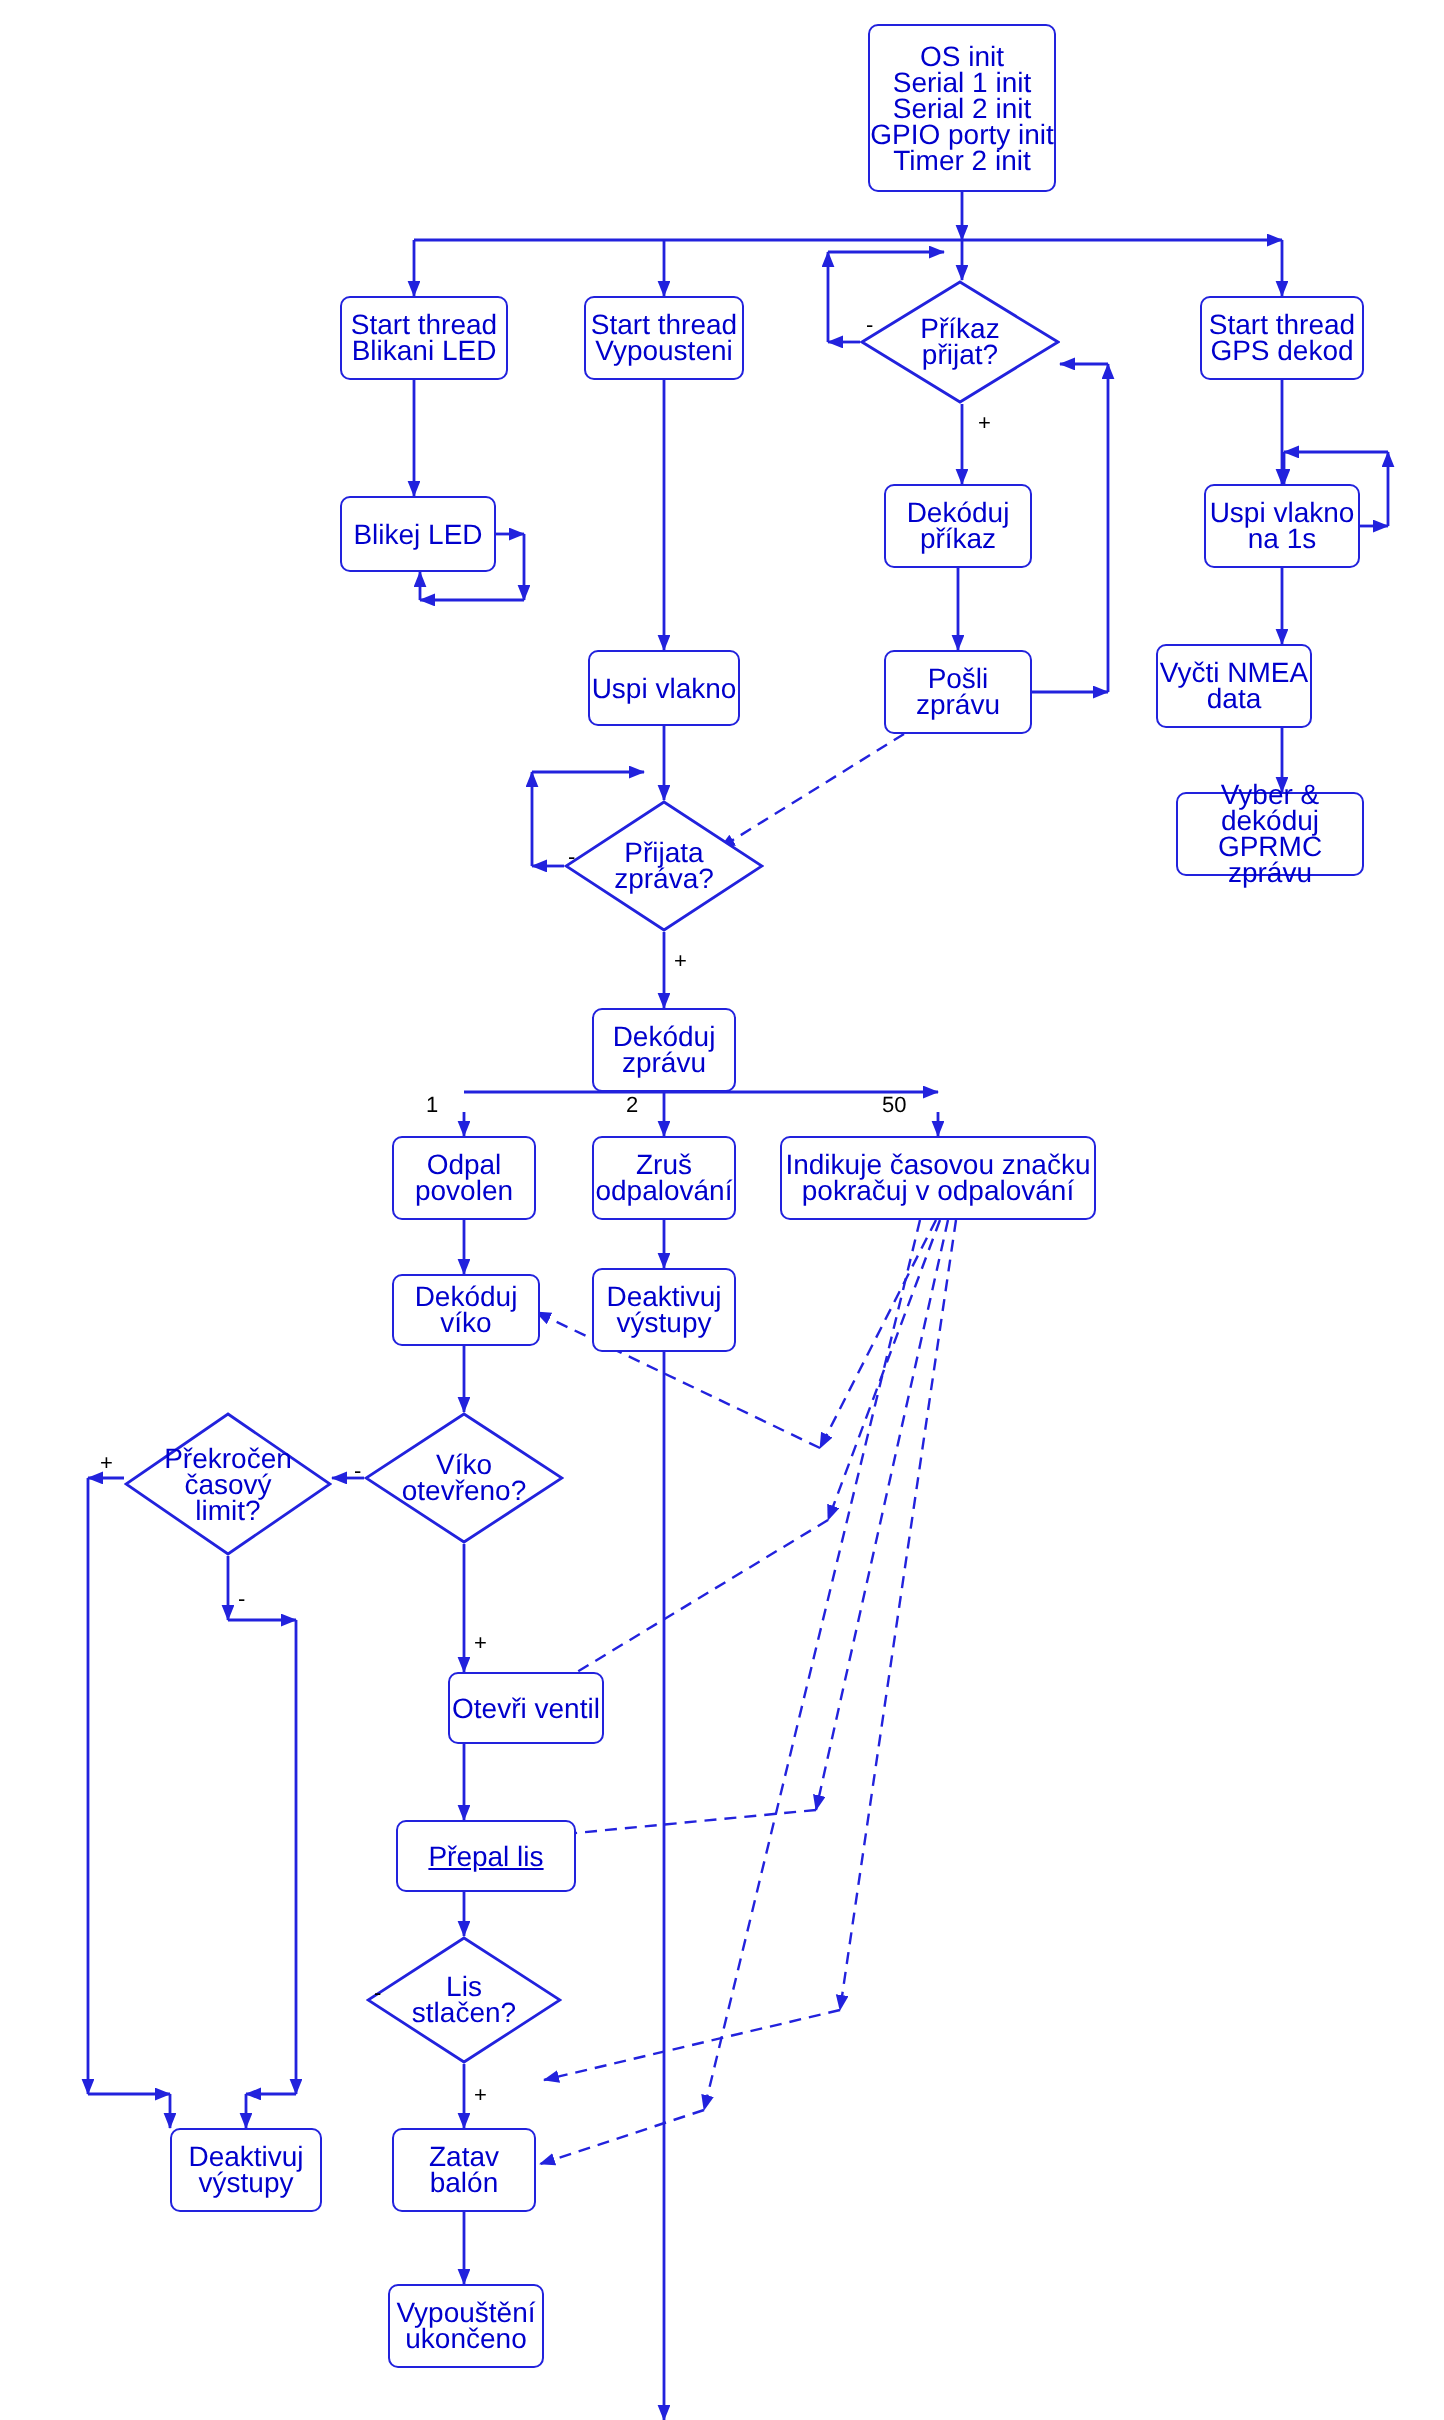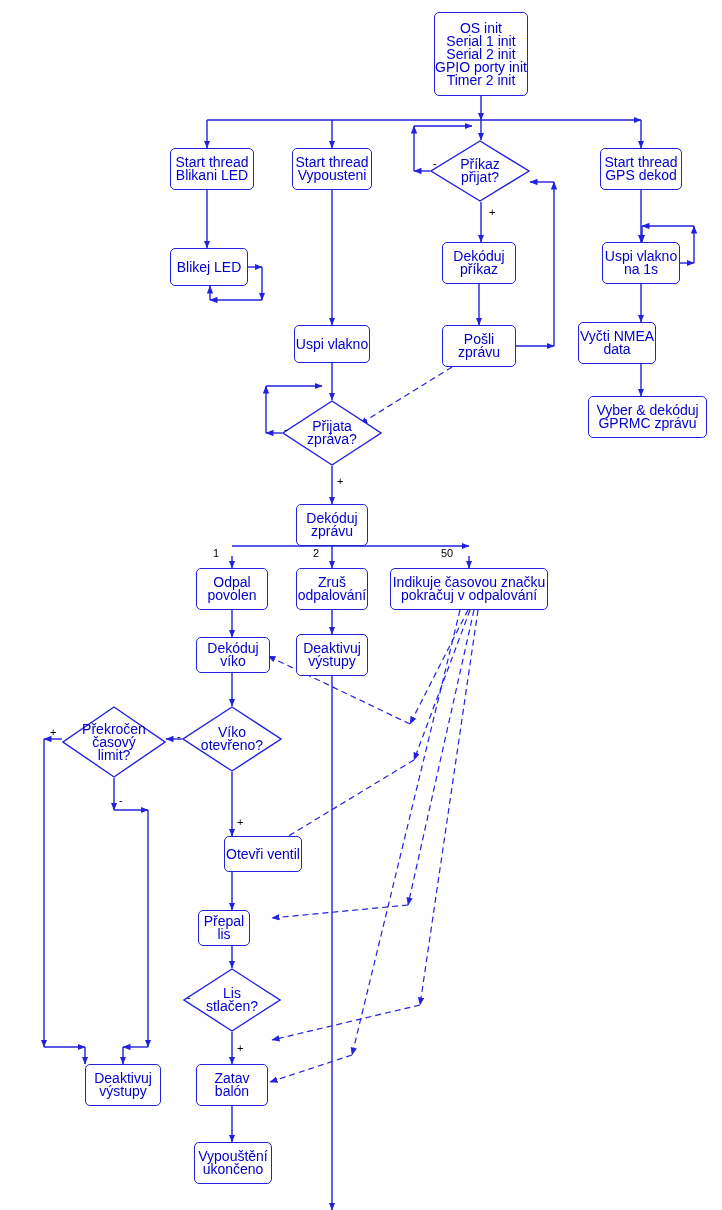--- a/index.html
+++ b/index.html
@@ -170,21 +170,21 @@
 na 1s</span></div>
       <div class="node box" style="left: 294px; top: 325px; width: 76px; height: 38px;"><span>Uspi vlakno</span></div>
       <div class="node box" style="left: 442px; top: 325px; width: 74px; height: 42px;"><span>Pošli
 zprávu</span></div>
       <div class="node box" style="left: 578px; top: 322px; width: 78px; height: 42px;"><span>Vyčti NMEA
 data</span></div>
       <div class="node diamond" style="left: 282px; top: 400px; width: 100px; height: 66px;"><svg class="dshape" viewBox="0 0 100 66" preserveAspectRatio="none">
           <polygon points="50,1 99,33 50,65 1,33" fill="#ffffff" stroke="#2222dd" stroke-width="1.4"></polygon>
         </svg><span class="dlabel">Přijata
 zpráva?</span></div>
-      <div class="node box" style="left: 588px; top: 396px; width: 119px; height: 42px;"><span>Vyber &amp; dekóduj
+      <div class="node box" style="left: 588px; top: 396px; width: 94px; height: 42px;"><span>Vyber &amp; dekóduj
 GPRMC zprávu</span></div>
       <div class="node box" style="left: 296px; top: 504px; width: 72px; height: 42px;"><span>Dekóduj
 zprávu</span></div>
       <div class="node box" style="left: 196px; top: 568px; width: 72px; height: 42px;"><span>Odpal
 povolen</span></div>
       <div class="node box" style="left: 296px; top: 568px; width: 72px; height: 42px;"><span>Zruš
 odpalování</span></div>
       <div class="node box" style="left: 390px; top: 568px; width: 158px; height: 42px;"><span>Indikuje časovou značku
 pokračuj v odpalování</span></div>
       <div class="node box" style="left: 196px; top: 637px; width: 74px; height: 36px;"><span>Dekóduj víko</span></div>
@@ -193,21 +193,21 @@
       <div class="node diamond" style="left: 182px; top: 706px; width: 100px; height: 66px;"><svg class="dshape" viewBox="0 0 100 66" preserveAspectRatio="none">
           <polygon points="50,1 99,33 50,65 1,33" fill="#ffffff" stroke="#2222dd" stroke-width="1.4"></polygon>
         </svg><span class="dlabel">Víko
 otevřeno?</span></div>
       <div class="node diamond" style="left: 62px; top: 706px; width: 104px; height: 72px;"><svg class="dshape" viewBox="0 0 104 72" preserveAspectRatio="none">
           <polygon points="52,1 103,36 52,71 1,36" fill="#ffffff" stroke="#2222dd" stroke-width="1.4"></polygon>
         </svg><span class="dlabel">Překročen
 časový
 limit?</span></div>
       <div class="node box" style="left: 194px; top: 836px; width: 78px; height: 36px; margin-left: 30px;"><span>Otevři ventil</span></div>
-      <div class="node box" style="left: 198px; top: 910px; width: 52px; height: 36px;"><span>Přepal lis</span></div>
+      <div class="node box" style="left: 198px; top: 910px; width: 90px; height: 36px; text-decoration: underline;"><span>Přepal lis</span></div>
       <div class="node diamond" style="left: 183px; top: 968px; width: 98px; height: 64px;"><svg class="dshape" viewBox="0 0 98 64" preserveAspectRatio="none">
           <polygon points="49,1 97,32 49,63 1,32" fill="#ffffff" stroke="#2222dd" stroke-width="1.4"></polygon>
         </svg><span class="dlabel">Lis
 stlačen?</span></div>
       <div class="node box" style="left: 85px; top: 1064px; width: 76px; height: 42px;"><span>Deaktivuj
 výstupy</span></div>
       <div class="node box" style="left: 196px; top: 1064px; width: 72px; height: 42px;"><span>Zatav
 balón</span></div>
       <div class="node box" style="left: 194px; top: 1142px; width: 78px; height: 42px;"><span>Vypouštění
 ukončeno</span></div>

